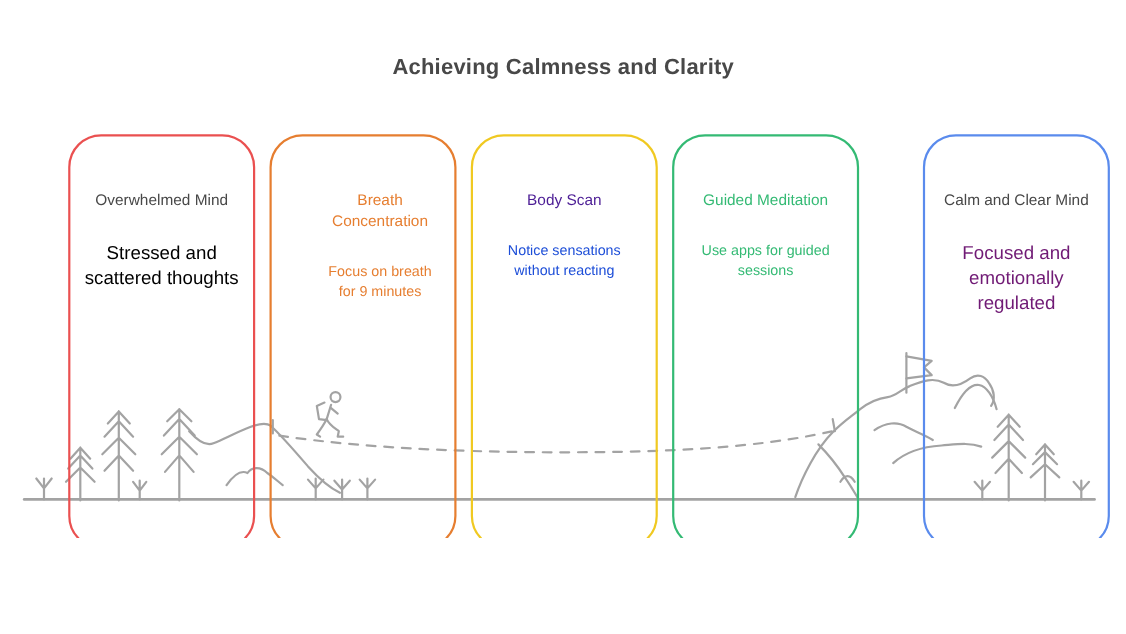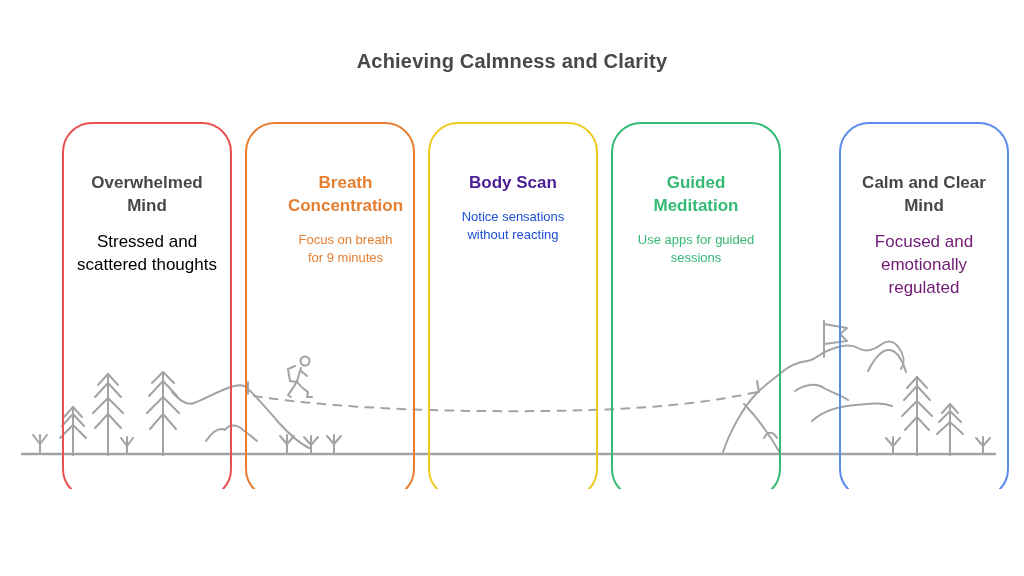--- a/index.html
+++ b/index.html
@@ -52,24 +52,24 @@
     align-items: center;
     padding: 48px 12px 0 12px;
     text-align: center;
   }
   .stage-card.pos-0 { left: 62px; }
   .stage-card.pos-1 { left: 245px; padding-left: 43px; }
   .stage-card.pos-2 { left: 428px; }
   .stage-card.pos-3 { left: 611px; }
   .stage-card.pos-4 { left: 839px; }
   .stage-title {
-    font-size: 17px;
-    font-weight: 700;
+    font-size: 14px;
+    font-weight: 400;
     line-height: 1.35;
-    margin-bottom: 13px;
+    margin-bottom: 28px;
   }
   .stage-desc {
     font-size: 17px;
     line-height: 1.35;
   }
   .stage-card.compact .stage-desc { font-size: 13px; line-height: 1.4; }
   .watermark {
     position: absolute;
     top: 531px;
     left: 0;

